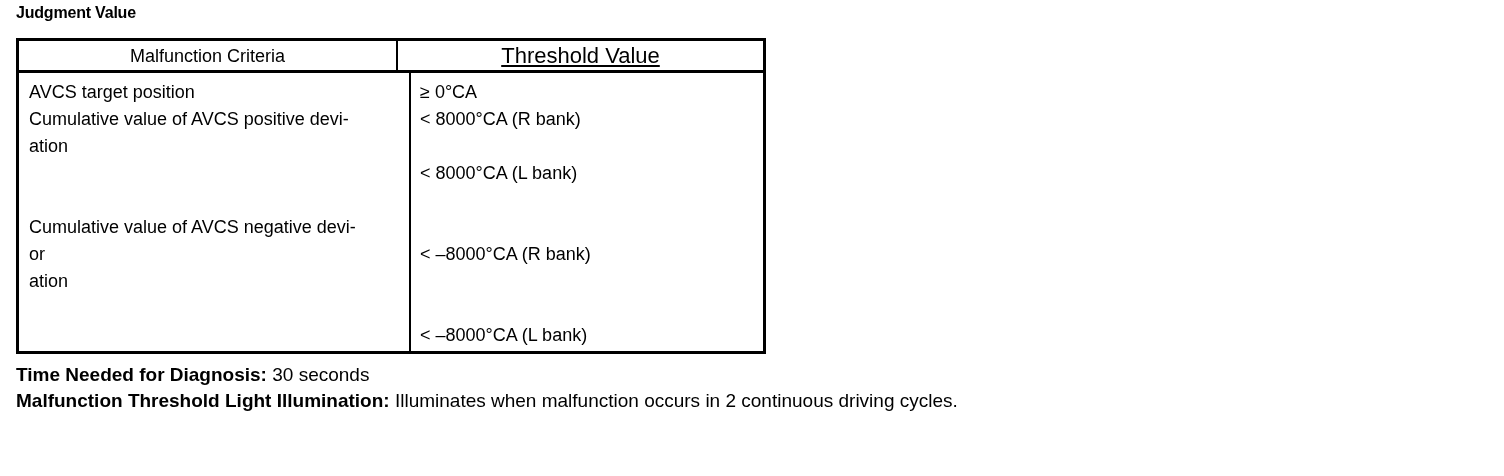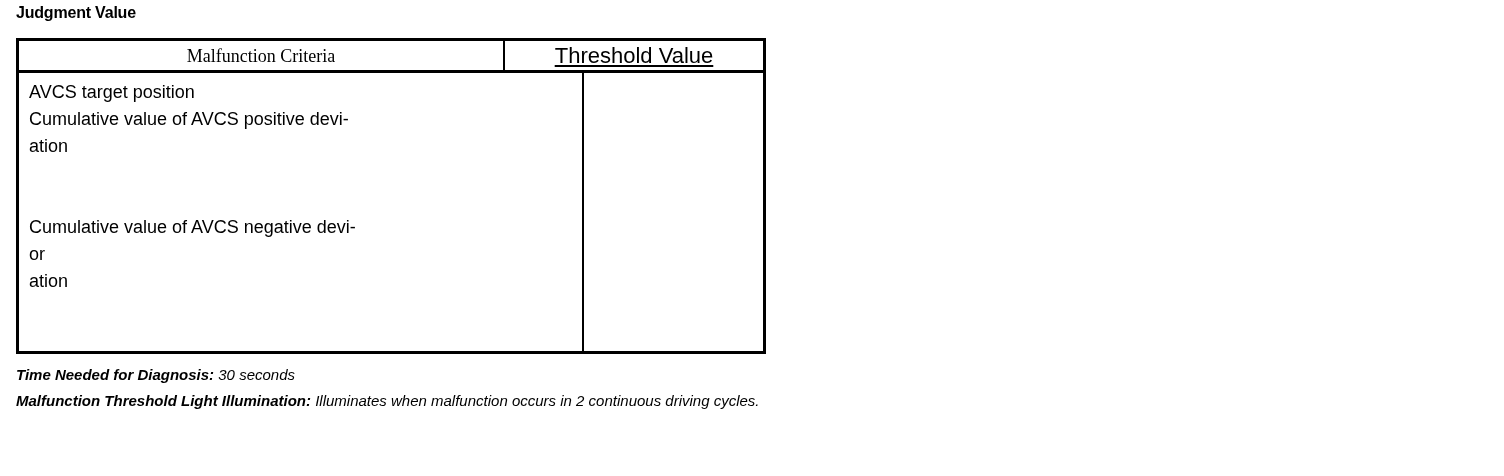--- a/index.html
+++ b/index.html
@@ -47,50 +47,49 @@
   }
 
   .table-header {
     position: relative;
     height: 32px;
     box-sizing: border-box;
     border-bottom: 3px solid #000000;
     display: flex;
   }
   .th-criteria {
-    width: 486px;
+    width: 379px;
     box-sizing: border-box;
     border-right: 2px solid #000000;
     display: flex;
     align-items: center;
     justify-content: center;
     font-size: 18px;
     line-height: 20px;
     white-space: nowrap;
-    font-family: Liberation Serif, serif;
   }
   .th-threshold {
     flex: 1;
     box-sizing: border-box;
     display: flex;
     align-items: center;
     justify-content: center;
     font-size: 22px;
     line-height: 20px;
     white-space: nowrap;
     text-decoration: underline;
   }
 
   .table-body {
     position: relative;
     display: flex;
     height: 278px;
   }
   .td-criteria {
-    width: 565px;
+    width: 392px;
     box-sizing: border-box;
     border-right: 2px solid #000000;
     padding: 6px 18px 0 10px;
   }
   .td-threshold {
     flex: 1;
     box-sizing: border-box;
     padding: 6px 6px 0 9px;
   }
 
@@ -104,23 +103,22 @@
   .cell-line.blank {
     color: transparent;
   }
 
   
   .footer {
     position: absolute;
     left: 16px;
     top: 362px;
     width: 1480px;
-    font-size: 15px;
+    font-size: 19px;
     line-height: 26px;
-    font-style: italic;
   }
   .footer-line {
     white-space: normal;
   }
   .footer-label {
     font-weight: bold;
   }
   .footer-value {
     font-weight: normal;
   }
@@ -147,20 +145,32 @@
         <div class="cell-line">ation</div>
         <div class="cell-line blank"></div>
         <div class="cell-line blank"></div>
         <div class="cell-line">Cumulative value of AVCS negative devi-</div>
         <div class="cell-line">or</div>
         <div class="cell-line">ation</div>
         <div class="cell-line blank"></div>
         <div class="cell-line blank"></div>
       </div>
 
+      <div class="td-threshold">
+        <div class="cell-line">≥ 0°CA</div>
+        <div class="cell-line">&lt; 8000°CA (R bank)</div>
+        <div class="cell-line blank"></div>
+        <div class="cell-line">&lt; 8000°CA (L bank)</div>
+        <div class="cell-line blank"></div>
+        <div class="cell-line blank"></div>
+        <div class="cell-line">&lt; –8000°CA (R bank)</div>
+        <div class="cell-line blank"></div>
+        <div class="cell-line blank"></div>
+        <div class="cell-line">&lt; –8000°CA (L bank)</div>
+      </div>
 
     </div>
   </div>
 
   <div class="footer">
     <div class="footer-line">
       <span class="footer-label">Time Needed for Diagnosis:</span><span class="footer-value"> 30 seconds</span>
     </div>
     <div class="footer-line">
       <span class="footer-label">Malfunction Threshold Light Illumination:</span><span class="footer-value"> Illuminates when malfunction occurs in 2 continuous driving cycles.</span>

